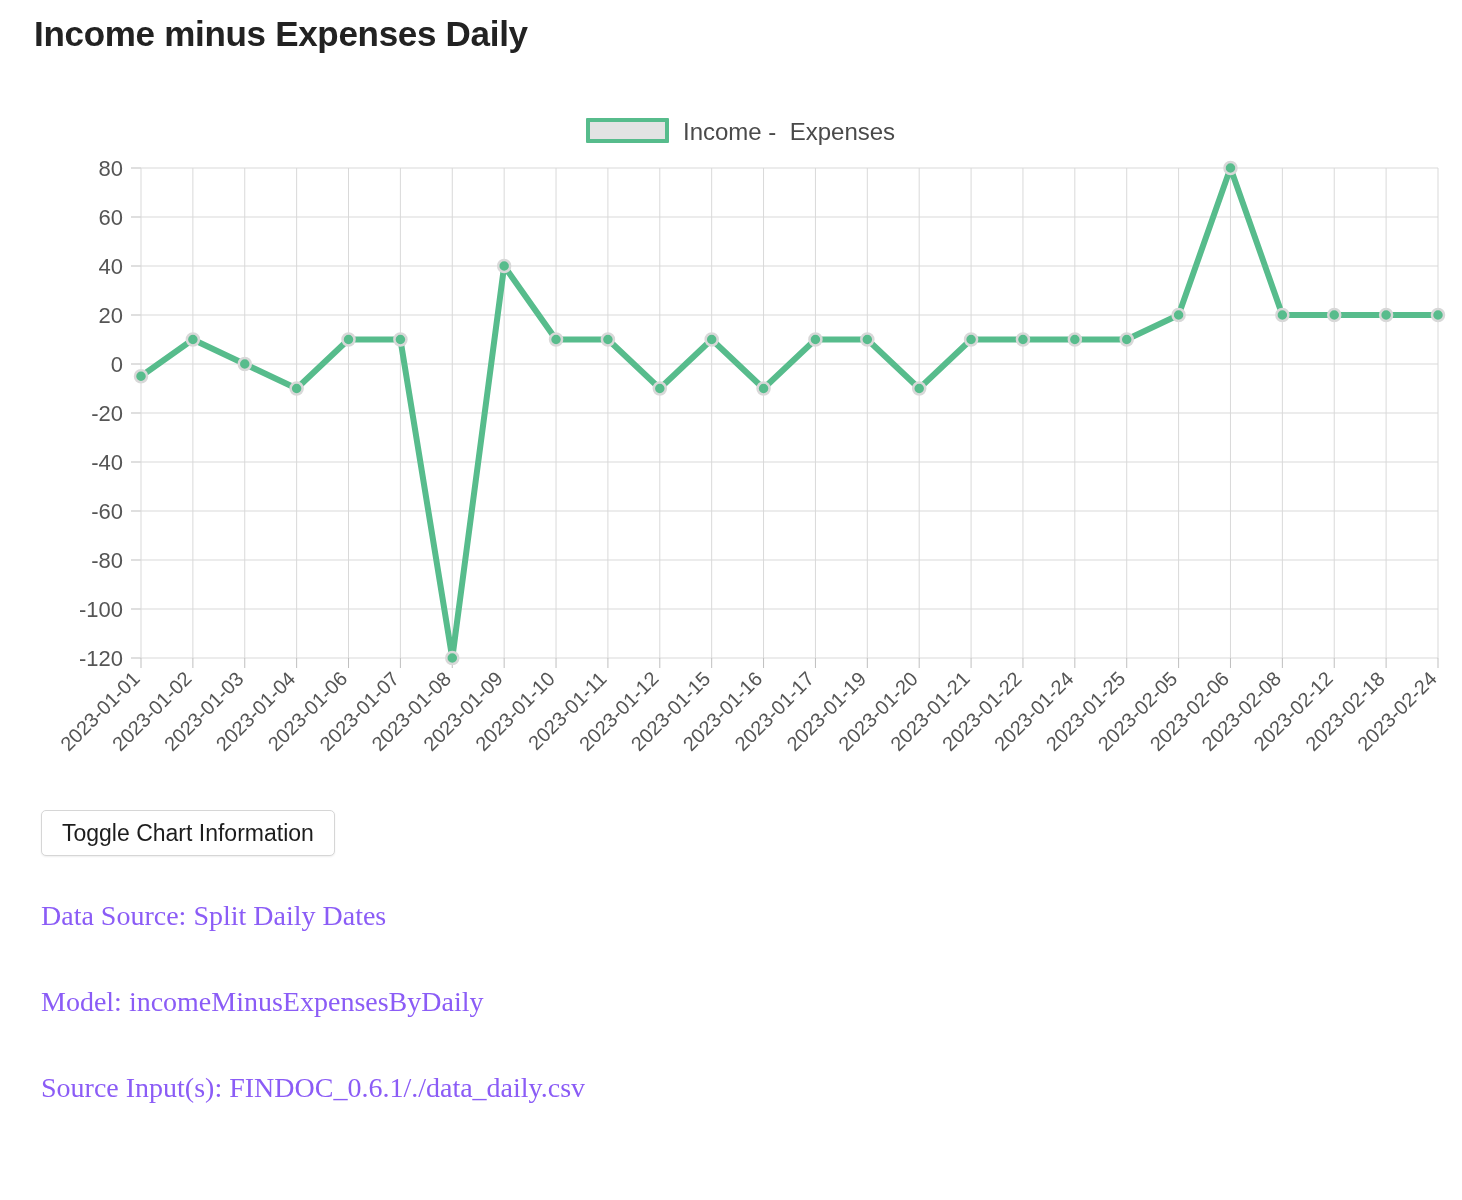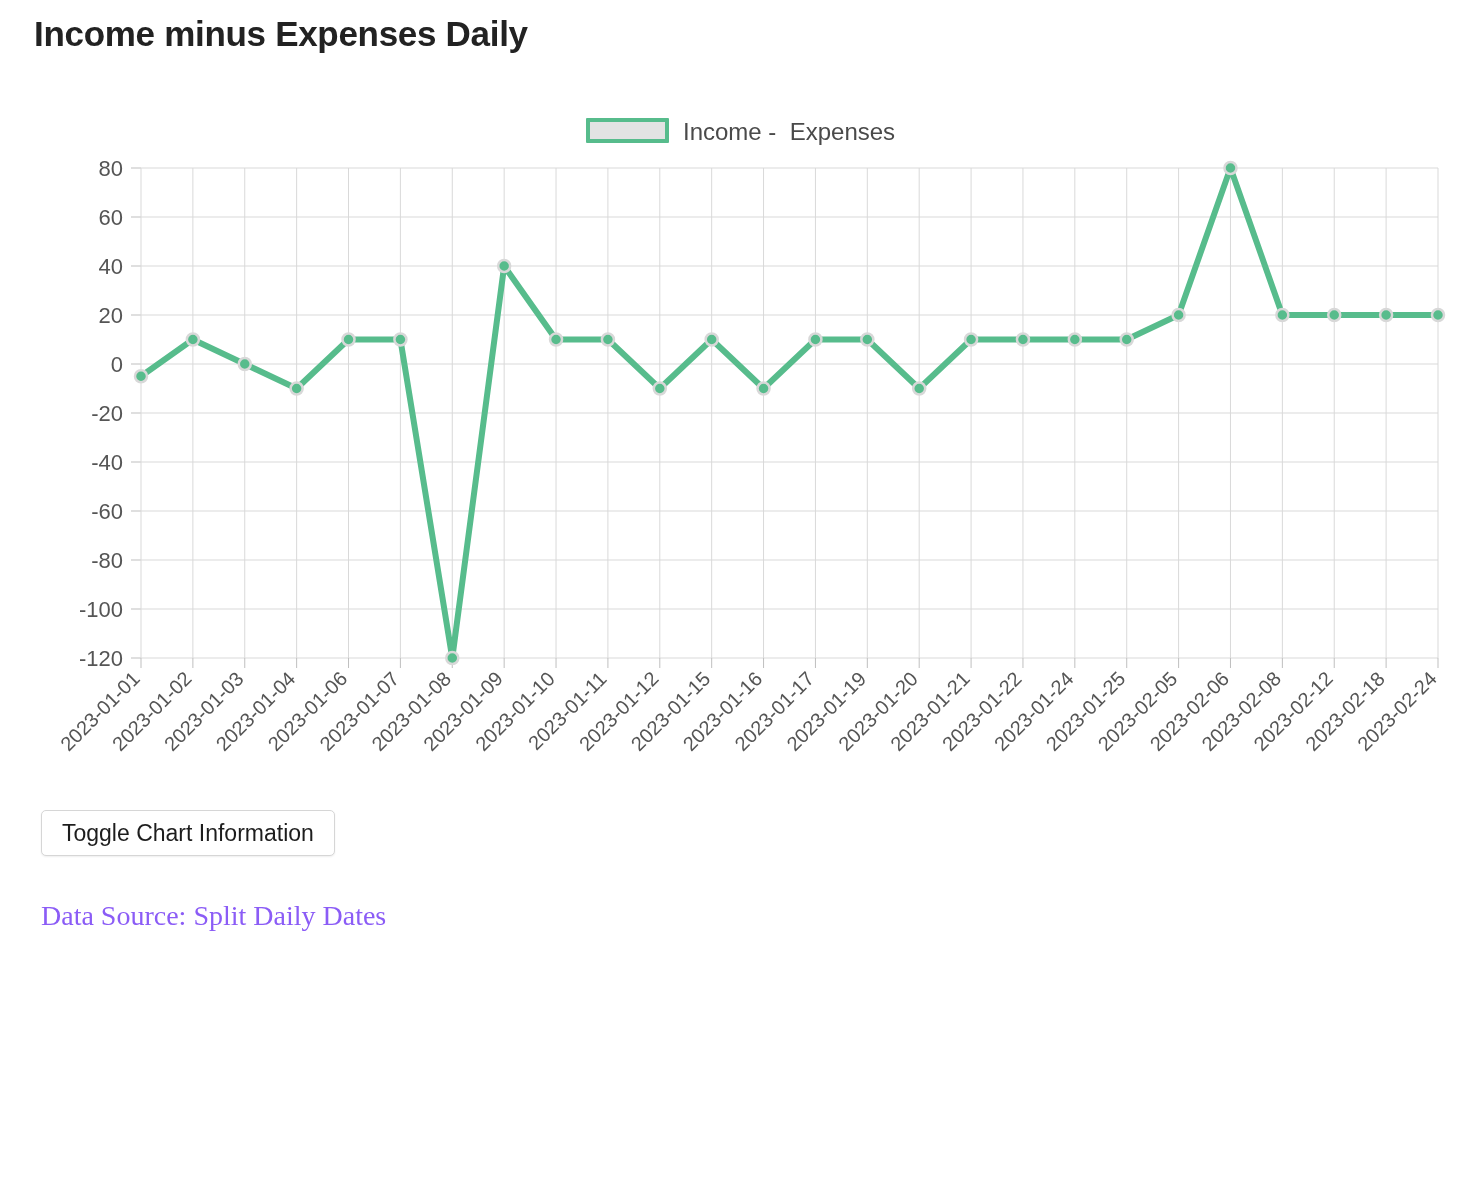--- a/index.html
+++ b/index.html
@@ -252,15 +252,17 @@
         <circle cx="1318.24" cy="165" r="6" fill="#57bc8c" stroke="#d8d8d8" stroke-width="2.5"></circle>
         <circle cx="1370.12" cy="165" r="6" fill="#57bc8c" stroke="#d8d8d8" stroke-width="2.5"></circle>
         <circle cx="1422" cy="165" r="6" fill="#57bc8c" stroke="#d8d8d8" stroke-width="2.5"></circle>
       </svg>
   </div>
 
   <button class="toggle-btn">Toggle Chart Information</button>
 
   <div class="info-block">
     <div class="info-line">Data Source: Split Daily Dates</div>
+    <div class="info-line">Model: incomeMinusExpensesByDaily</div>
+    <div class="info-line">Source Input(s): FINDOC_0.6.1/./data_daily.csv</div>
   </div>
 
 </div>
 
 </body></html>

